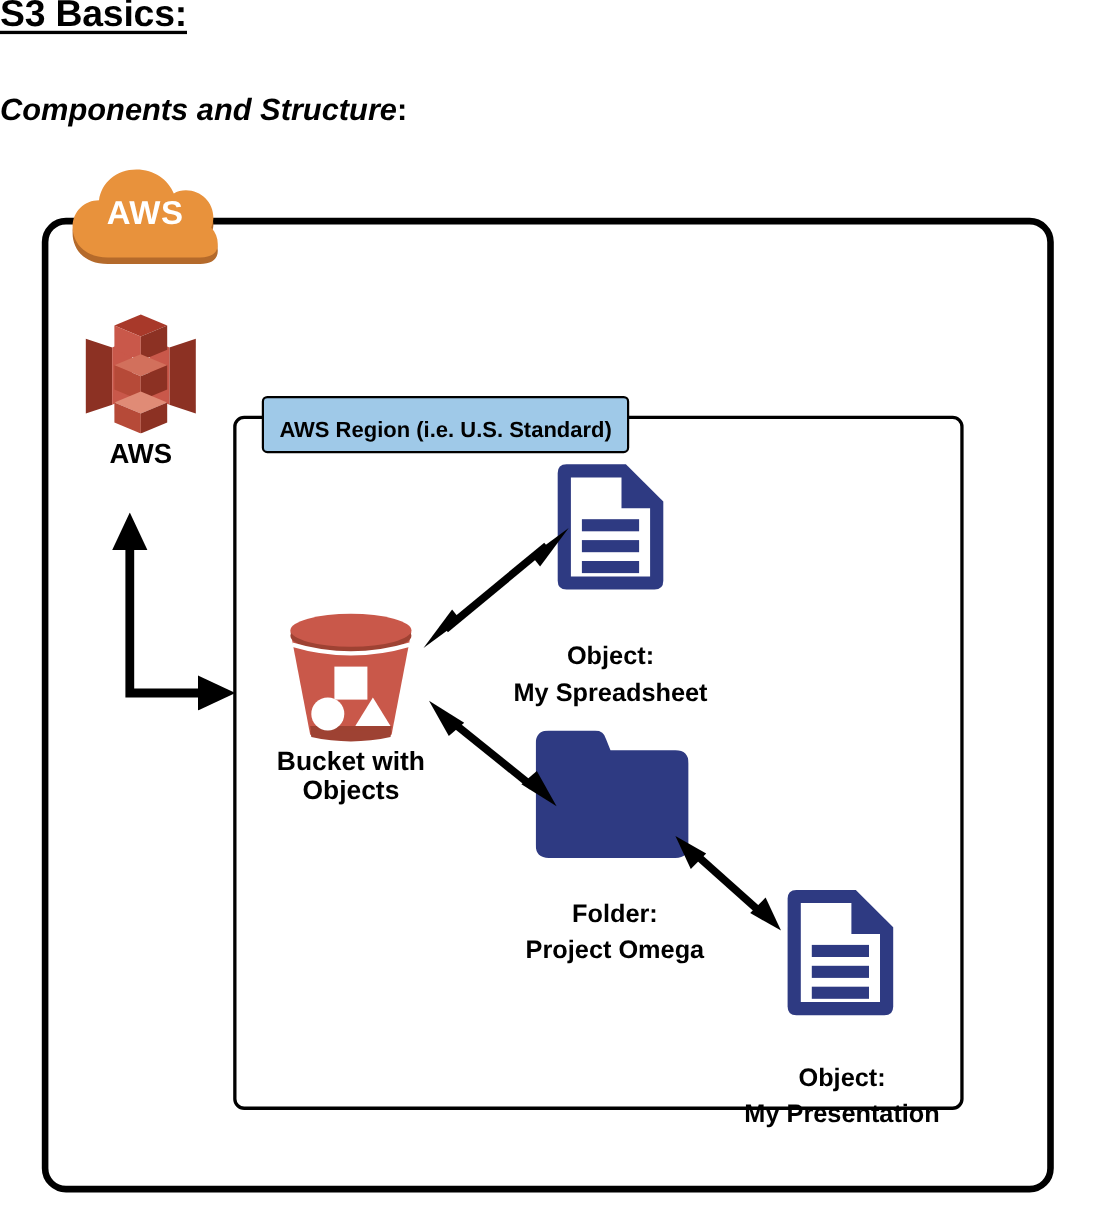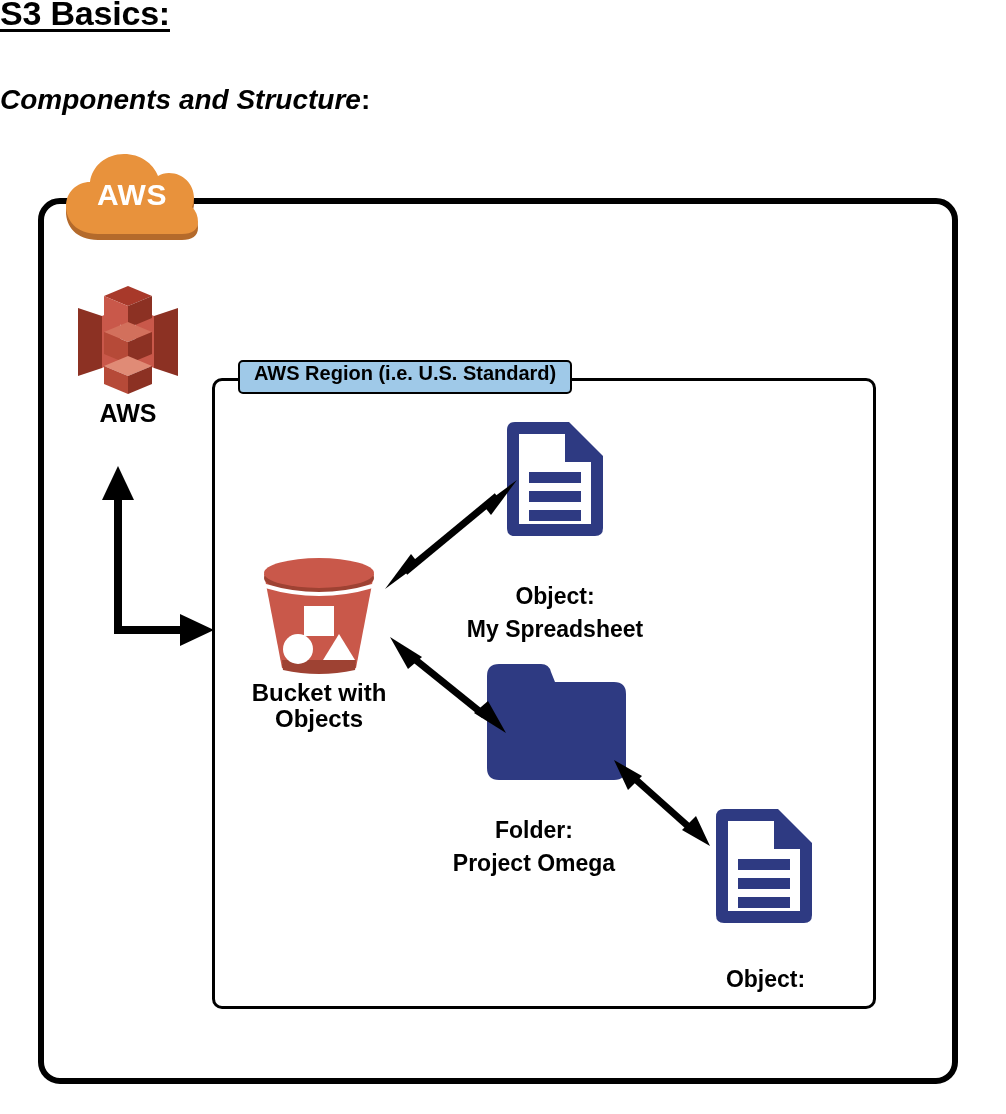--- a/index.html
+++ b/index.html
@@ -117,21 +117,21 @@
     width: 664px;
     height: 631px;
     border: 3px solid #000000;
     border-radius: 10px;
     box-sizing: border-box;
   }
   #region-label {
     position: absolute;
     left: 238px;
     top: 360px;
-    padding: 0 14px 8px 14px;
+    padding: 18px 14px 8px 14px;
     background: #9FC9E8;
     border: 2px solid #000000;
     border-radius: 5px;
     font-size: 20px;
     font-weight: bold;
     white-space: nowrap;
     line-height: 22px;
   }
 
   
@@ -181,21 +181,21 @@
     font-weight: bold;
     display: block;
     margin-top: 33px;
   }
   .node-label .name {
     font-size: 23px;
     font-weight: bold;
     display: block;
   }
   #label-spreadsheet { left: 430px; top: 547px; width: 250px; }
-  #label-folder      { left: 419px; top: 781px; width: 230px; }
+  #label-folder      { left: 444px; top: 781px; width: 230px; }
   #label-presentation{ left: 648px; top: 930px; width: 235px; }
 
   
   .arrow-svg {
     position: absolute;
     overflow: visible;
   }
   #arrow-bucket-spreadsheet { left: 385px; top: 480px; width: 135px; height: 110px; }
   #arrow-bucket-folder      { left: 388px; top: 635px; width: 120px; height: 100px; }
   #arrow-folder-presentation{ left: 612px; top: 758px; width: 100px; height: 90px; }
@@ -311,20 +311,21 @@
   <svg width="104" height="122" viewBox="0 0 104 122">
     <path d="M12 4 L66 4 L100 38 L100 110 Q100 118 92 118 L12 118 Q4 118 4 110 L4 12 Q4 4 12 4 Z" fill="#2E3A82"></path>
     <path d="M16 16 L62 16 L62 44 L88 44 L88 106 L16 106 Z" fill="#ffffff"></path>
     <rect x="26" y="54" width="52" height="11" fill="#2E3A82"></rect>
     <rect x="26" y="73" width="52" height="11" fill="#2E3A82"></rect>
     <rect x="26" y="92" width="52" height="11" fill="#2E3A82"></rect>
   </svg>
 </div>
 <div id="label-presentation" class="node-label">
   <span class="kind">Object:</span>
+  <span class="name">My Presentation</span>
 </div>
 
 <svg id="arrow-bucket-spreadsheet" class="arrow-svg" width="135" height="110" viewBox="0 0 135 110">
   <line x1="20" y1="92" x2="112" y2="16" stroke="#000000" stroke-width="7"></line>
   <polygon points="0,109 34,84 26,74" fill="#000000"></polygon>
   <polygon points="132,0 98,25 106,35" fill="#000000"></polygon>
 </svg>
 
 <svg id="arrow-bucket-folder" class="arrow-svg" width="120" height="100" viewBox="0 0 120 100">
   <line x1="24" y1="22" x2="96" y2="80" stroke="#000000" stroke-width="7"></line>

